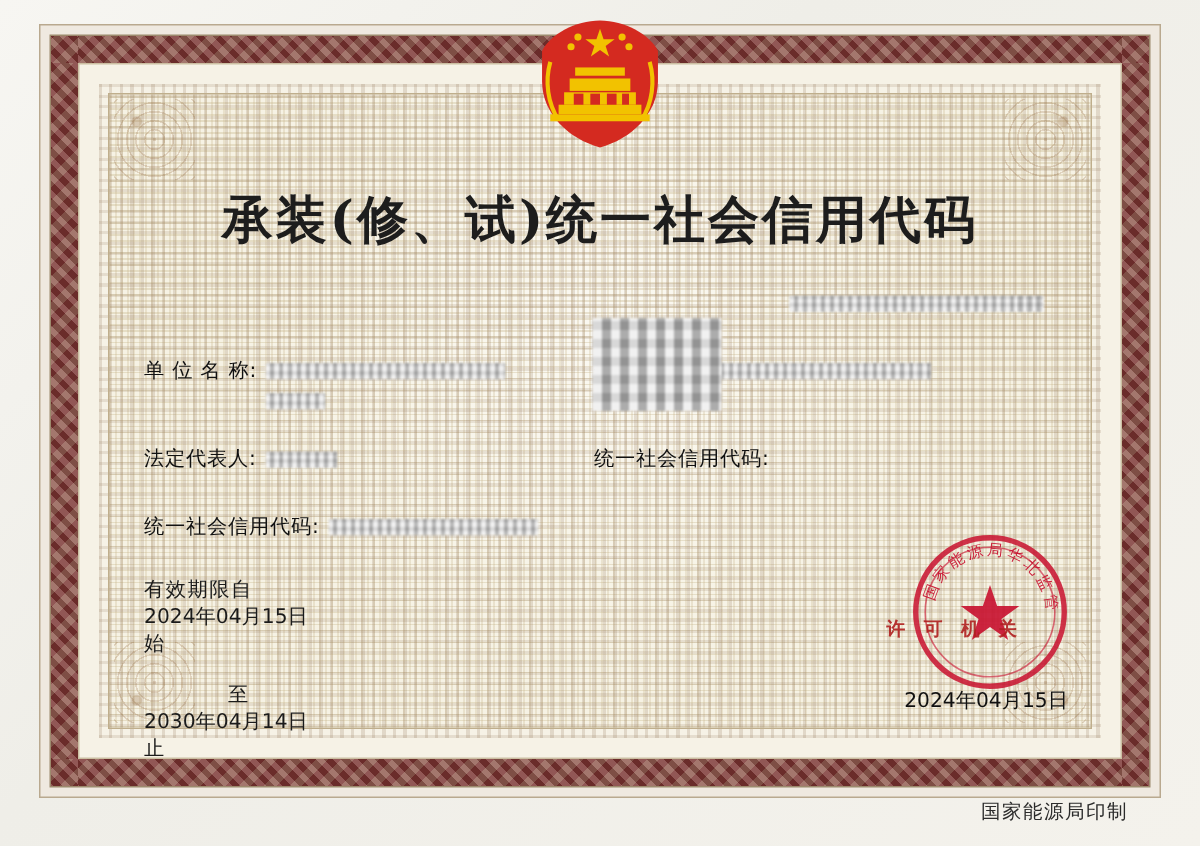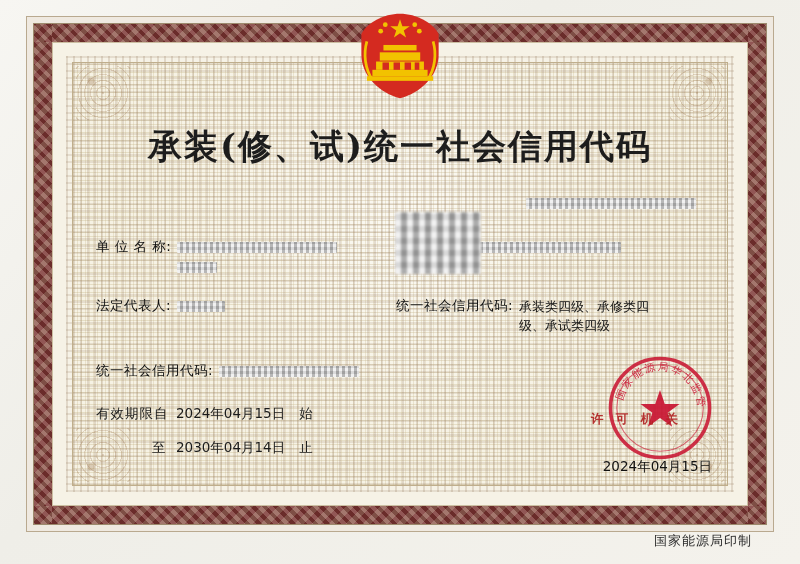--- a/index.html
+++ b/index.html
@@ -192,20 +192,21 @@
 
   
   .validity {
     margin-top: 4px;
   }
   .validity .line {
     display: flex;
     align-items: flex-start;
     margin-bottom: 16px;
     font-size: 13.5px;
+    flex-direction: column;
   }
   .validity .vlabel { width: 80px; letter-spacing: 1px; }
   .validity .vlabel.indent { padding-left: 56px; width: 24px; }
   .validity .vdate {
     font-family: "DejaVu Sans", "Liberation Sans", sans-serif;
     font-size: 13.5px;
     margin-right: 14px;
   }
 
   
@@ -317,21 +318,20 @@
 
     <div class="row" style="margin-top:24px;justify-content:flex-end;">
       <div class="col-left">
         <span class="label">法定代表人:</span>
         <span class="value">
           <span class="redact" style="width:48px;height:11px;"></span>
         </span>
       </div>
       <div class="col-right">
         <span class="label">统一社会信用代码:</span>
-        <span class="value" style="width:152px;font-size:13px;">承装类四级、承修类四级、承试类四级</span>
       </div>
     </div>
 
     <div class="row" style="margin-top:26px;align-items:center;">
       <span class="label">统一社会信用代码:</span>
       <span class="value">
         <span class="redact" style="width:140px;height:11px;"></span>
       </span>
     </div>
 

